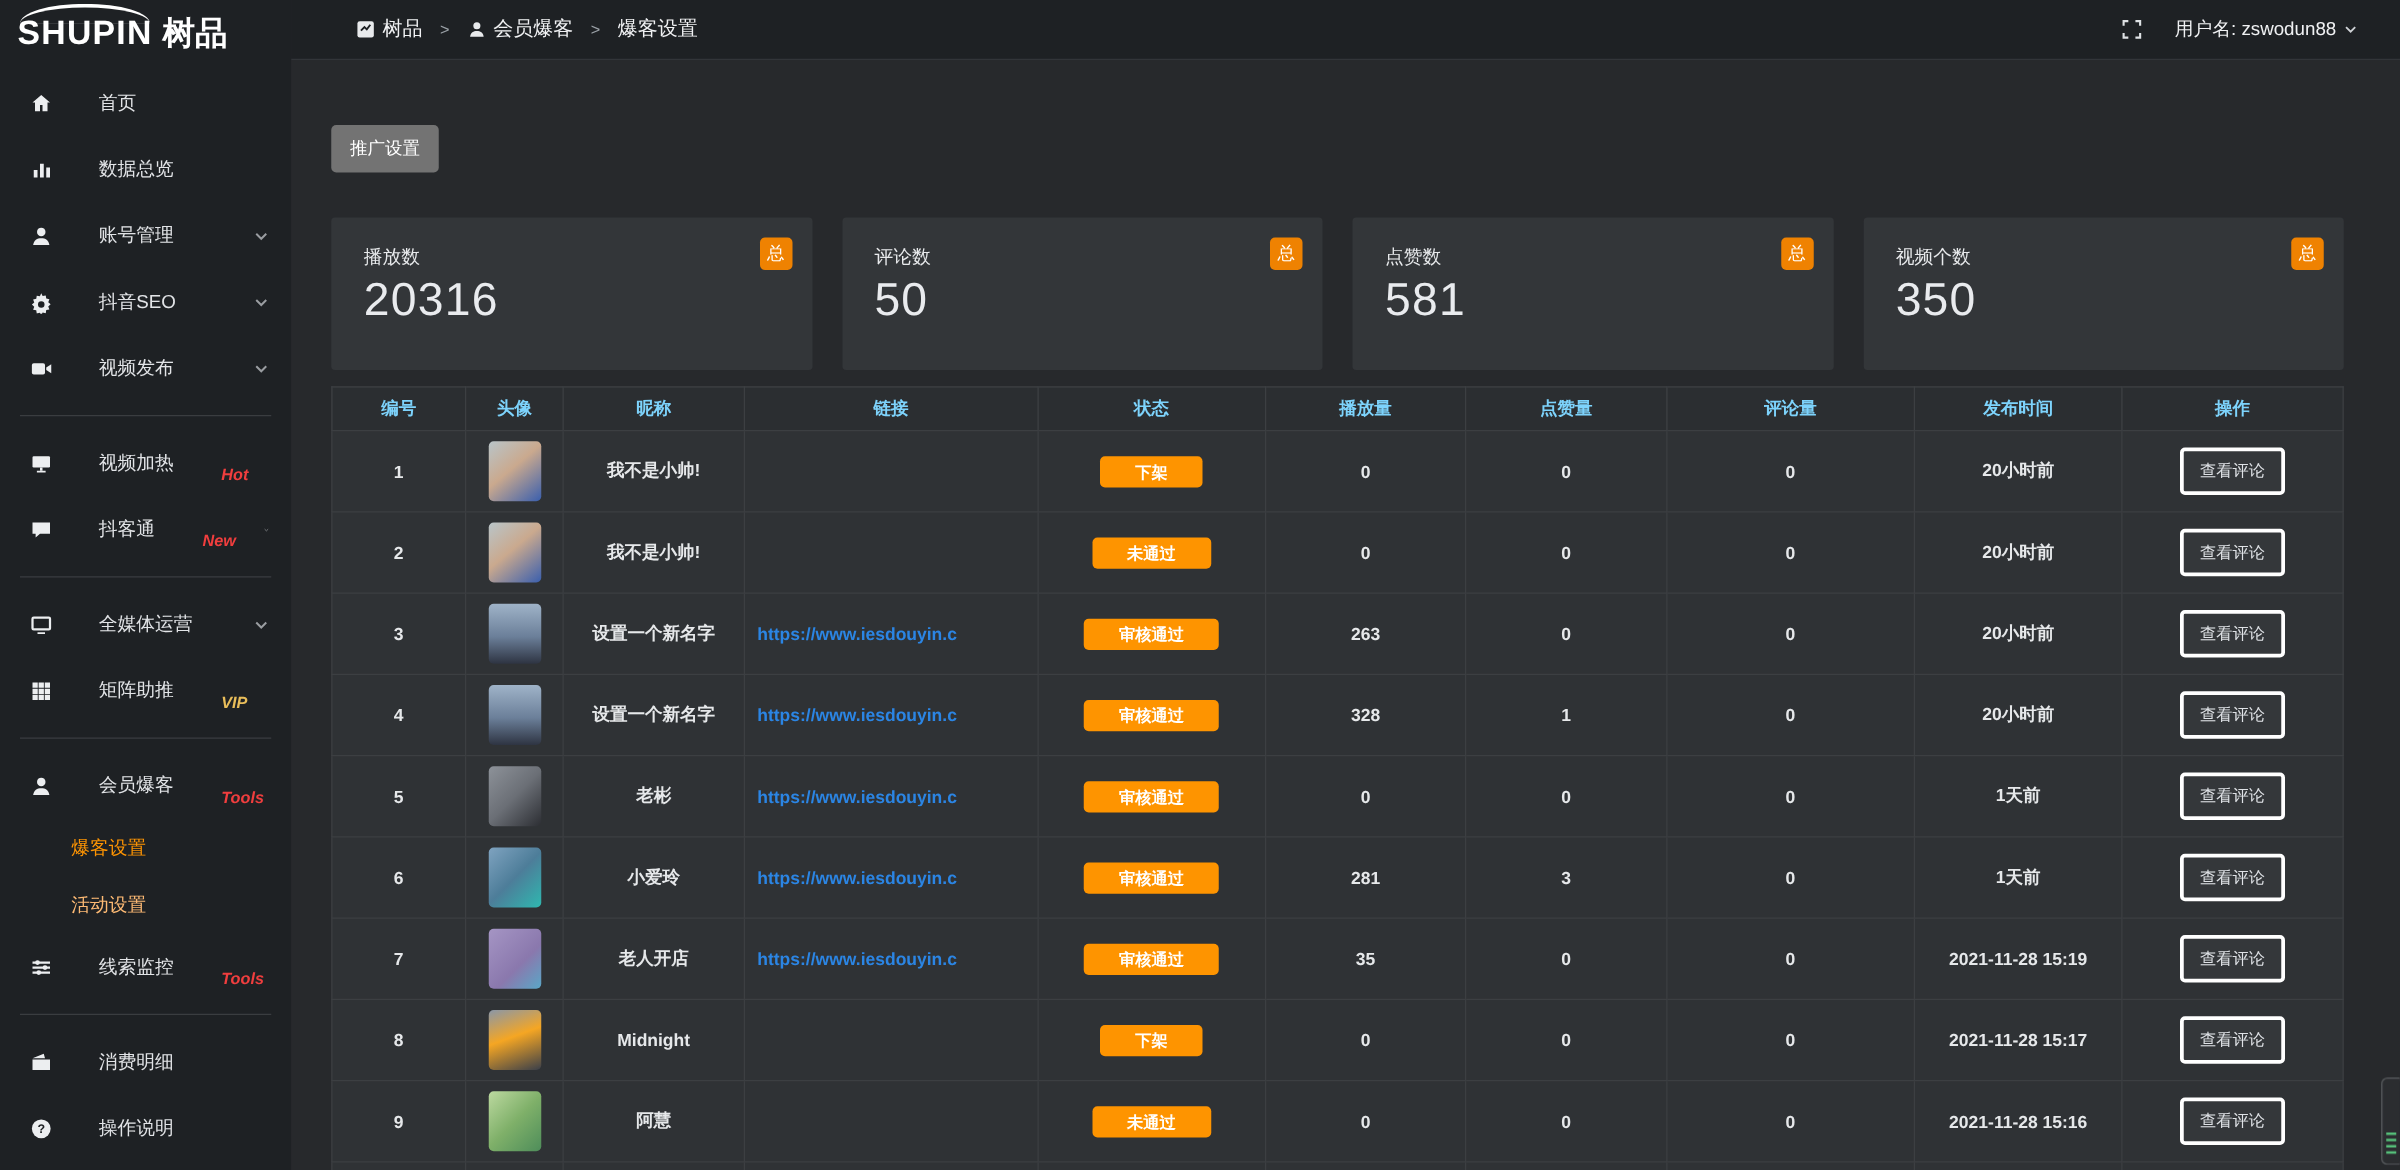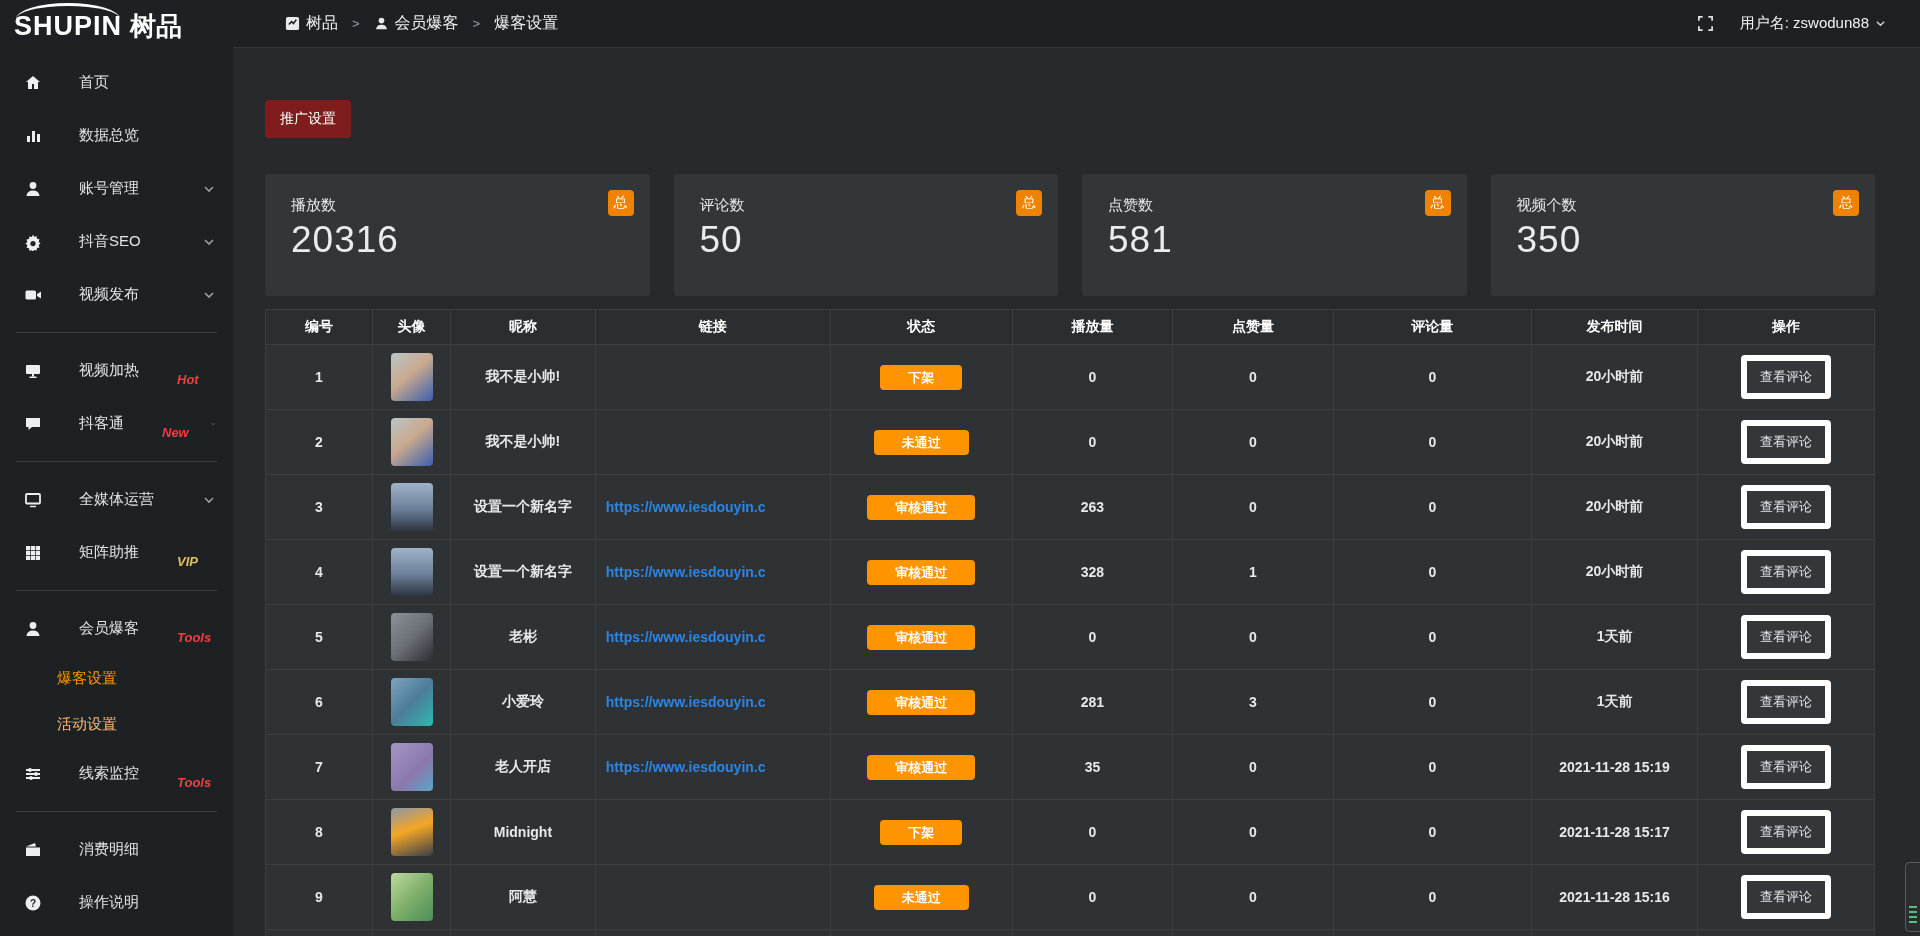--- a/index.html
+++ b/index.html
@@ -50,21 +50,21 @@
   .crumb .bicon { width:15px; height:15px; margin-right:6px; color:#e8eaec; }
   .crumb .sep { margin:0 14px; color:#9aa0a6; font-size:13px; }
   .topbar-right { margin-left:auto; display:flex; align-items:center; gap:26px; }
   .fs-icon { width:17px; height:17px; color:#dfe2e5; cursor:pointer; }
   .user { display:flex; align-items:center; font-size:15px; color:#f0f1f3; cursor:pointer; }
   .user .chev { width:11px; height:11px; margin-left:6px; color:#cfd2d6; }
 
   .content { flex:1; padding:52px 45px 0 32px; overflow:hidden; background:#27292c; }
 
   .promo-btn {
-    display:inline-block; background:#7f1d1d; color:#fff; border:none; border-radius:4px;
+    display:inline-block; background:#737373; color:#fff; border:none; border-radius:4px;
     font-size:14px; font-family:inherit; padding:10px 15px; cursor:pointer; font-weight:500;
   }
 
   
   .stats { display:flex; gap:24px; margin-top:36px; }
   .card {
     position:relative; flex:1; height:122px; background:#333639; border-radius:3px;
     padding:22px 24px 0 26px;
   }
   .card-label { font-size:15px; color:#e8eaec; }
@@ -75,37 +75,37 @@
     display:flex; align-items:center; justify-content:center;
   }
 
   
   .table-wrap { margin-top:13px; }
   table { width:100%; border-collapse:collapse; table-layout:fixed; background:#2f3235; }
   th, td {
     border:1px solid #3c3f42; text-align:center; vertical-align:middle;
     overflow:hidden; white-space:nowrap;
   }
-  thead th { height:35px; background:#2b2e31; color:#ffffff; font-size:14px; font-weight:700; }
+  thead th { height:35px; background:#2b2e31; color:#7dd3fc; font-size:14px; font-weight:700; }
   tbody td { height:65px; font-size:14px; color:#e6e8ea; font-weight:600; }
   col.c1{width:6.65%} col.c2{width:4.85%} col.c3{width:9.0%} col.c4{width:14.6%}
   col.c5{width:11.3%} col.c6{width:10.0%} col.c7{width:9.95%} col.c8{width:12.35%}
   col.c9{width:10.3%} col.c10{width:11.0%}
   .avatar {
     width:42px; height:48px; border-radius:4px; margin:0 auto; display:block;
     background:#555;
   }
   .cell-link { color:#2b85e4; font-weight:600; display:block; text-align:left; padding-left:10px;
     overflow:hidden; white-space:nowrap; text-decoration:none; }
   .status-badge {
     display:inline-block; background:#fe9400; color:#fff; font-size:13px; font-weight:700;
     padding:6px 28px; border-radius:4px; line-height:1;
   }
   .view-btn {
-    display:inline-block; background:#34373a; border:6px solid #ffffff; color:#dfe2e6;
+    display:inline-block; background:#34373a; border:3px solid #ffffff; color:#dfe2e6;
     font-size:13px; font-family:Liberation Mono, monospace; padding:7px 13px; border-radius:4px; cursor:pointer;
   }
 
   
   .floating-widget {
     position:fixed; right:0; bottom:4px; width:15px; height:70px;
     background:#2b2d30; border:1px solid #5a5d60; border-right:none;
     border-radius:5px 0 0 5px; display:flex; flex-direction:column;
     justify-content:flex-end; align-items:center; gap:3px; padding-bottom:8px; cursor:pointer;
   }

